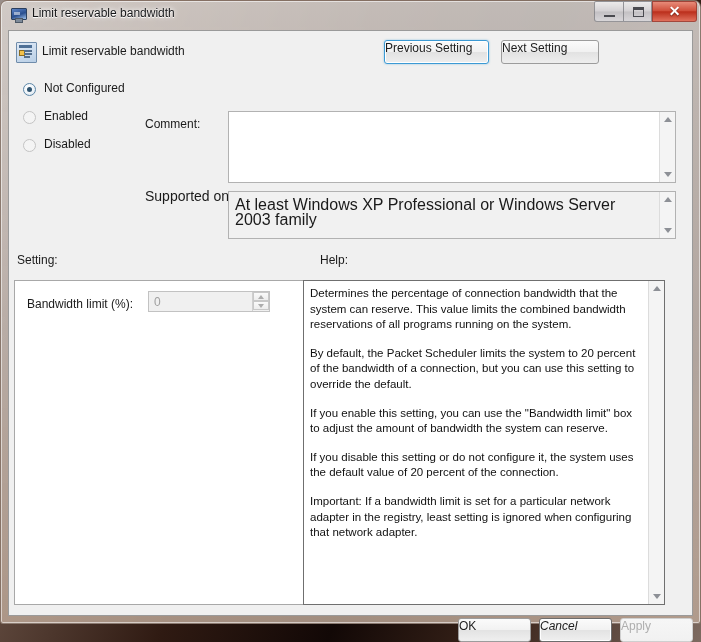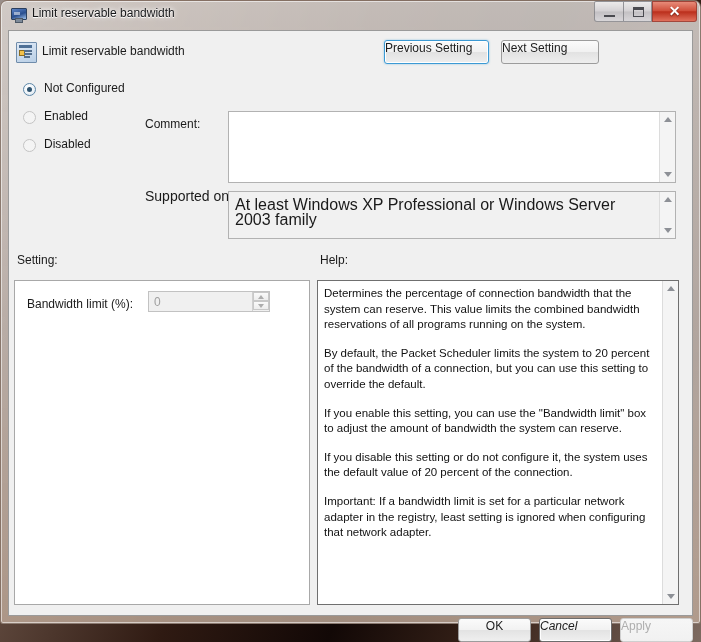--- a/index.html
+++ b/index.html
@@ -241,21 +241,21 @@
   #options-label { position: absolute; left: 8px; top: 222px; font-size: 12px; color: #1a1a1a; }
   #help-label { position: absolute; left: 311px; top: 222px; font-size: 12px; color: #1a1a1a; }
   #options-panel {
     position: absolute; left: 5px; top: 249px;
     width: 296px; height: 325px;
     background: #ffffff;
     border: 1px solid #a8a8a8;
     box-sizing: border-box;
   }
   #help-panel {
-    position: absolute; left: 308px; top: 249px;
+    position: absolute; left: 294px; top: 249px;
     width: 362px; height: 325px;
     background: #ffffff;
     border: 1px solid #6f6f6f;
     box-sizing: border-box;
   }
   #help-text {
     position: absolute; left: 6px; top: 5px;
     width: 332px;
     font-size: 11.5px;
     color: #111111;
@@ -303,21 +303,21 @@
     position: absolute; top: 587px;
     width: 73px; height: 24px;
     font-size: 12px;
     box-sizing: border-box;
     border-radius: 3px;
     background: linear-gradient(180deg, #fbfbfb 0%, #f2f2f2 48%, #e3e3e3 52%, #efefef 100%);
     border: 1px solid #9c9c9c;
     color: #1c1c1c;
     cursor: default;
   }
-  #btn-ok { left: 449px; text-align: center; }
+  #btn-ok { left: 449px; }
   #btn-cancel {
     left: 530px;
     border: 1px solid #6d6d6d;
     box-shadow: inset 0 0 0 1px #ffffff;
     font-style: italic;
   }
   #btn-apply {
     left: 611px;
     color: #aeaeae;
     border-color: #cfcfcf;

